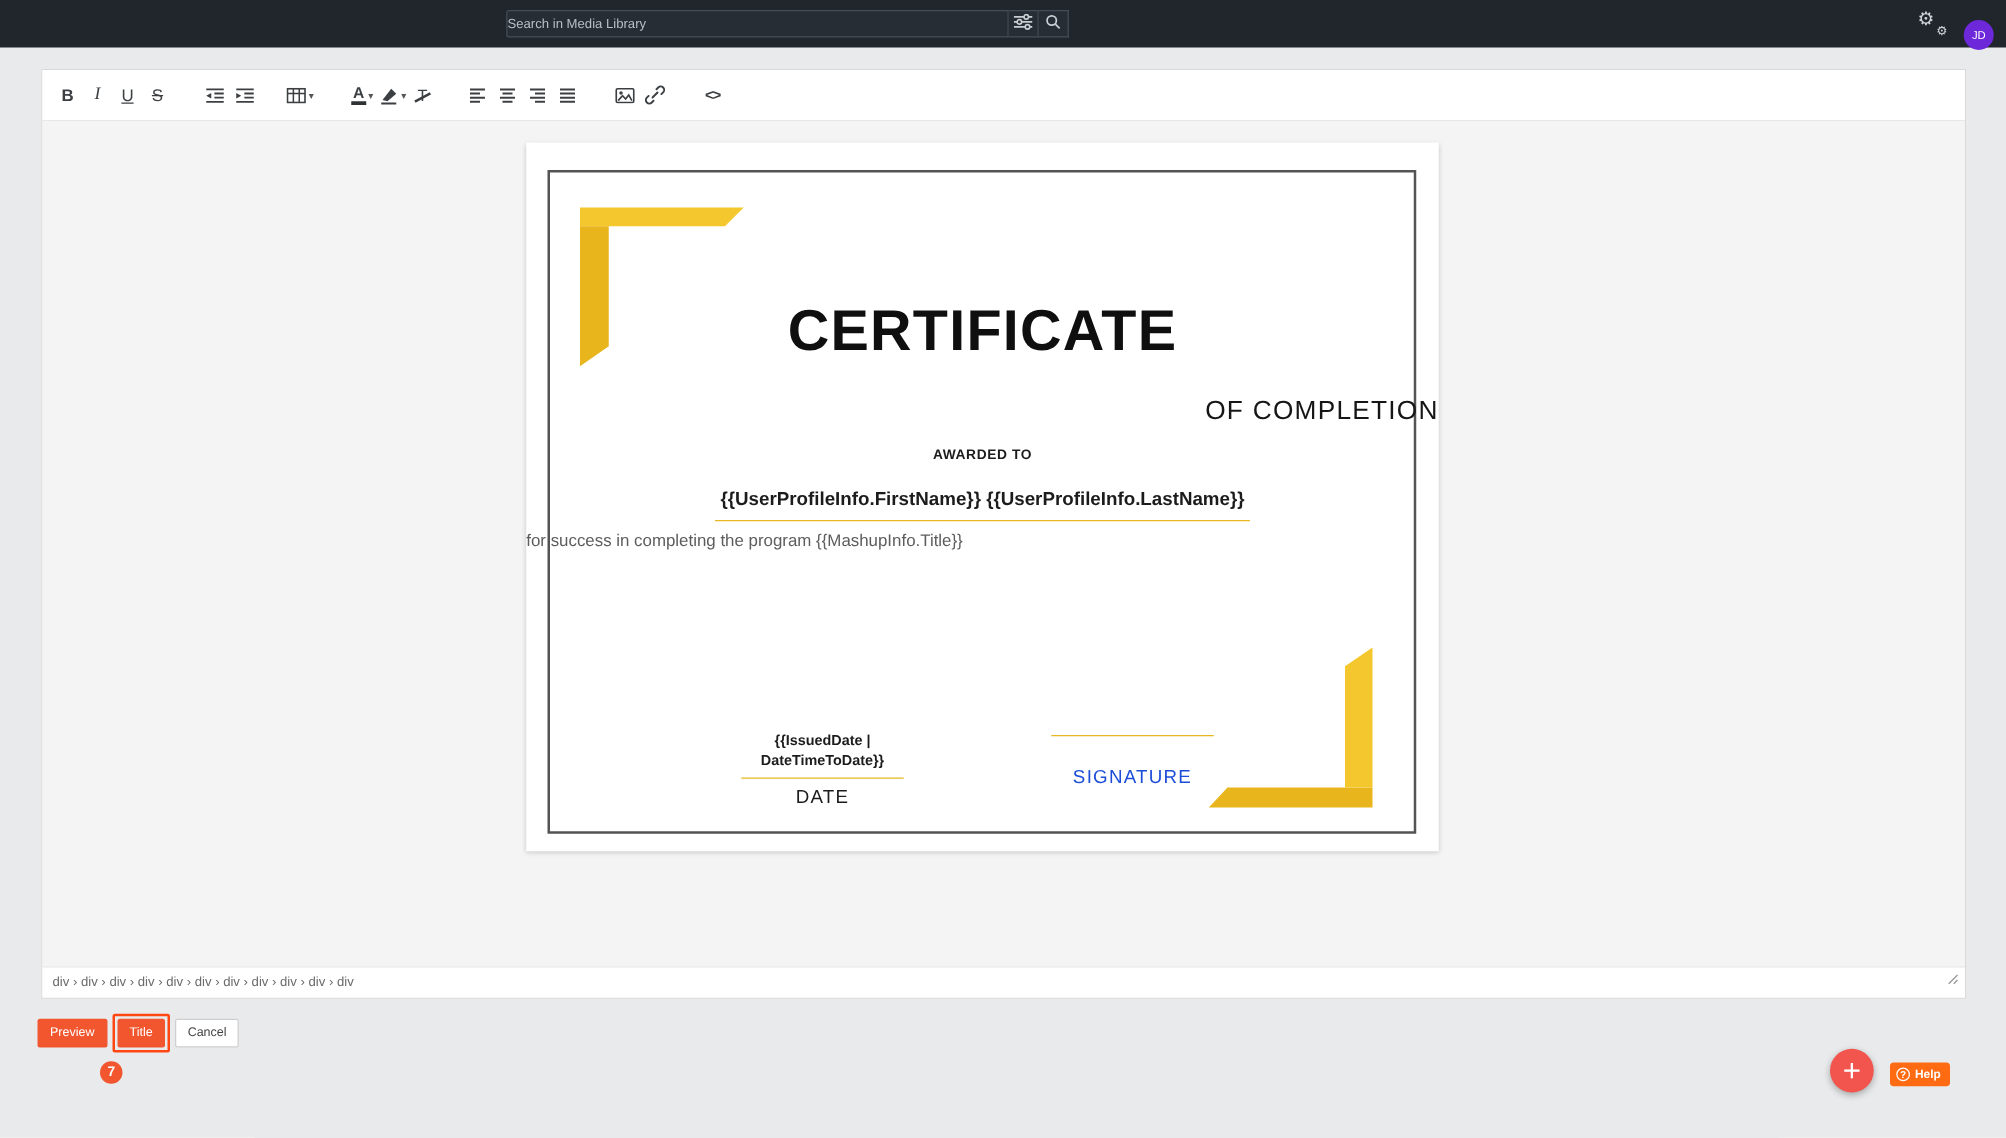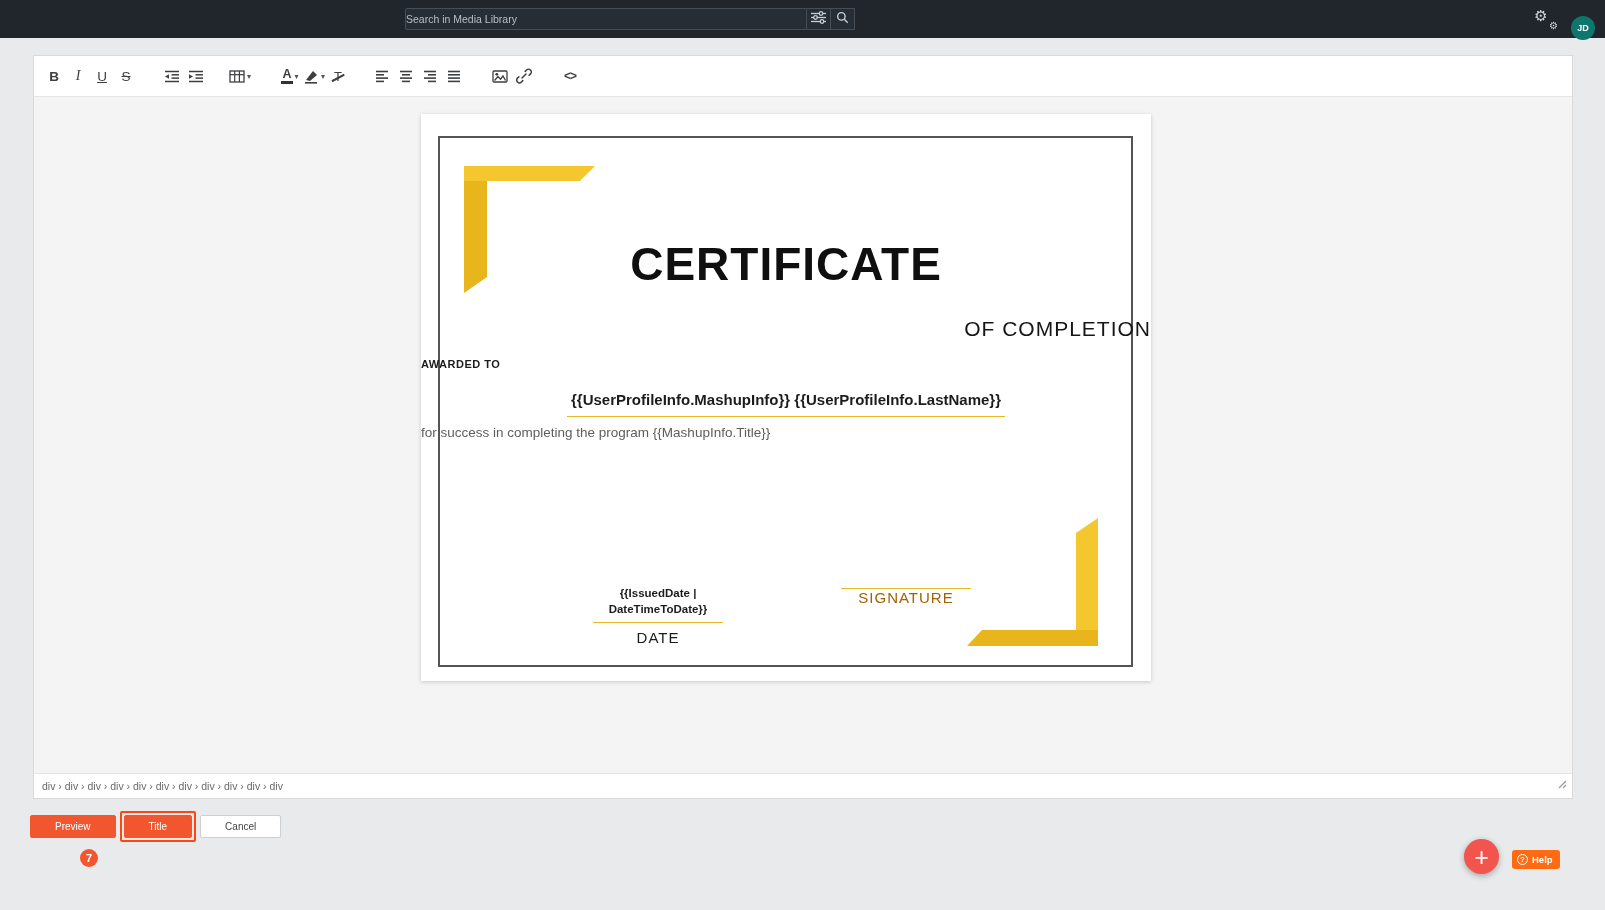--- a/index.html
+++ b/index.html
@@ -25,22 +25,22 @@
   .search-input::placeholder { color:#b9bfc6; }
   .sbtn {
     width:24px; height:22px; background:#272d35; border:1px solid #454d57;
     border-left:none; display:flex; align-items:center; justify-content:center; cursor:pointer;
   }
   .header-right { position:absolute; right:10px; top:0; height:38px; display:flex; align-items:center; gap:13px; }
   .gears { position:relative; width:24px; height:22px; color:#cfd4d9; cursor:pointer; }
   .gears .g1 { position:absolute; left:0; top:0; font-size:15px; line-height:15px; }
   .gears .g2 { position:absolute; right:0; bottom:-1px; font-size:10px; line-height:10px; }
   .avatar {
-    width:24px; height:24px; border-radius:50%; background:#0f766e; color:#fff;
-    font-size:9px; font-weight:bold; display:flex; align-items:center; justify-content:center; cursor:pointer;margin-top:17px;
+    width:24px; height:24px; border-radius:50%; background:#6d28d9; color:#fff;
+    font-size:9px; font-weight:normal; display:flex; align-items:center; justify-content:center; cursor:pointer;margin-top:17px;
   }
 
   
   .editor {
     position:absolute; left:33px; top:55px; width:1540px; height:744px;
     background:#fff; border:1px solid #d9d9d9;
   }
   .toolbar {
     position:absolute; top:0; left:0; right:0; height:41px;
     border-bottom:1px solid #e6e6e6; display:flex; align-items:center; padding-left:8px;
@@ -81,56 +81,56 @@
   .ribbons { position:absolute; left:0; top:0; pointer-events:none; }
   .cert-title {
     position:absolute; top:123px; left:0; right:0; text-align:center;
     font-size:46px; font-weight:bold; letter-spacing:1px; color:#0f0f0f;
   }
   .cert-subtitle {
     position:absolute; top:203px; left:0; right:0; text-align:right;
     font-size:21px; letter-spacing:1px; color:#161616;
   }
   .cert-awarded {
-    position:absolute; top:244px; left:0; right:0; text-align:left;
+    position:absolute; top:244px; left:0; right:0; text-align:center;
     font-size:11px; font-weight:bold; letter-spacing:0.5px; color:#1c1c1c;
   }
   .cert-recipient-wrap { position:absolute; top:277px; left:0; right:0; text-align:center; }
   .cert-recipient {
     display:inline-block; font-size:15px; font-weight:bold; color:#1c1c1c;
     border-bottom:1.5px solid #e7b821; padding:0 4px 8px 4px;
   }
   .cert-desc {
     position:absolute; top:311px; left:0; right:0; text-align:left;
     font-size:13.5px; color:#5d5d5d;
   }
   .date-block { position:absolute; left:172px; top:472px; width:130px; text-align:center; }
   .date-value {
     font-size:11.5px; font-weight:bold; color:#1c1c1c; line-height:1.35;
     border-bottom:1.5px solid #e7b821; padding-bottom:5px;
   }
   .date-label { margin-top:6px; font-size:15px; letter-spacing:1px; color:#1c1c1c; }
   .sig-block { position:absolute; left:420px; top:474px; width:130px; text-align:center; }
   .sig-line { border-top:1.5px solid #e7b821; }
-  .sig-label { margin-top:0; font-size:15px; letter-spacing:1px; color:#a16207; }
+  .sig-label { margin-top:24px; font-size:15px; letter-spacing:1px; color:#1d4ed8; }
 
   
   .statusbar {
     position:absolute; bottom:0; left:0; right:0; height:25px; background:#fff;
     border-top:1px solid #e6e6e6;
   }
   .el-path {
     position:absolute; left:8px; top:0; line-height:25px; font-size:10.5px; color:#6b6b6b; cursor:pointer;
   }
   .resize-handle { position:absolute; right:5px; bottom:5px; cursor:nwse-resize; }
 
   
   .actions { position:absolute; left:30px; top:811px; display:flex; align-items:center; gap:4px; }
   .btn {
-    font-family:"Liberation Sans", sans-serif; font-size:10px; padding:5px 24px;
+    font-family:"Liberation Sans", sans-serif; font-size:10px; padding:5px 9px;
     border-radius:2px; cursor:pointer;
   }
   .btn-primary { background:#f1562f; border:1px solid #f1562f; color:#fff; }
   .btn-cancel { background:#fff; border:1px solid #cfcfcf; color:#444; }
   .save-annot { border:2px solid #ff4713; padding:2px; border-radius:2px; display:inline-flex; }
 
   .step-badge {
     position:absolute; left:80px; top:849px; width:18px; height:18px; border-radius:50%;
     background:#f1562f; color:#fff; font-size:11px; font-weight:bold;
     display:flex; align-items:center; justify-content:center;
@@ -346,21 +346,21 @@
         <polygon points="43,67 66,67 66,163 43,179" fill="#E8B51C"></polygon>
 
         <polygon points="546,532 561,516 677,516 677,532" fill="#E8B51C"></polygon>
         <polygon points="655,419 677,404 677,516 655,516" fill="#F5C72E"></polygon>
       </svg>
 
       <div class="cert-title">CERTIFICATE</div>
       <div class="cert-subtitle">OF COMPLETION</div>
       <div class="cert-awarded">AWARDED TO</div>
       <div class="cert-recipient-wrap">
-        <span class="cert-recipient">{{UserProfileInfo.MashupInfo}} {{UserProfileInfo.LastName}}</span>
+        <span class="cert-recipient">{{UserProfileInfo.FirstName}} {{UserProfileInfo.LastName}}</span>
       </div>
       <div class="cert-desc">for success in completing the program {{MashupInfo.Title}}</div>
 
       <div class="date-block">
         <div class="date-value">{{IssuedDate | DateTimeToDate}}</div>
         <div class="date-label">DATE</div>
       </div>
       <div class="sig-block">
         <div class="sig-line"></div>
         <div class="sig-label">SIGNATURE</div>

